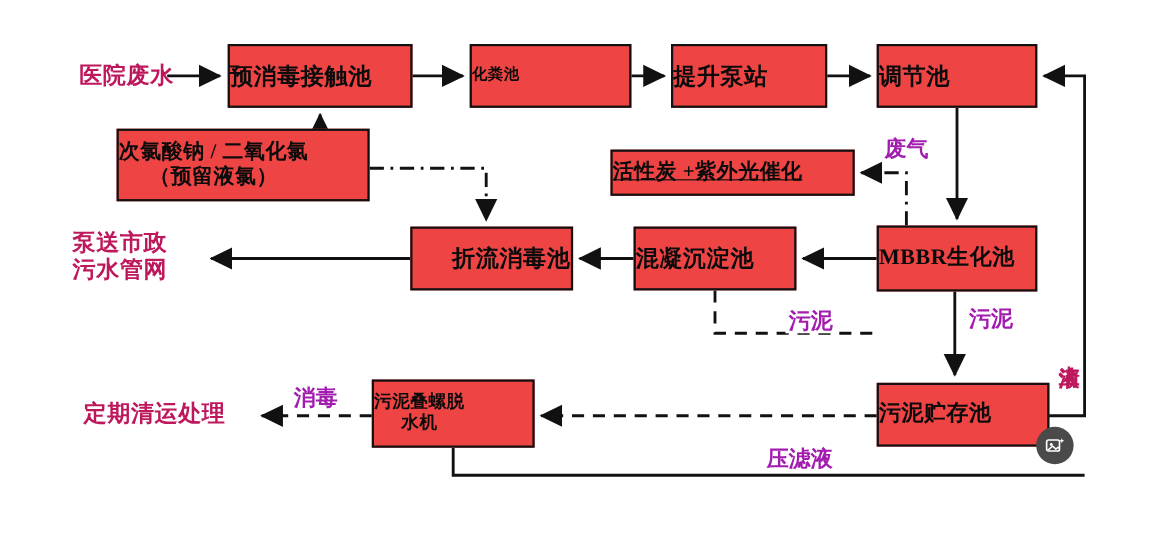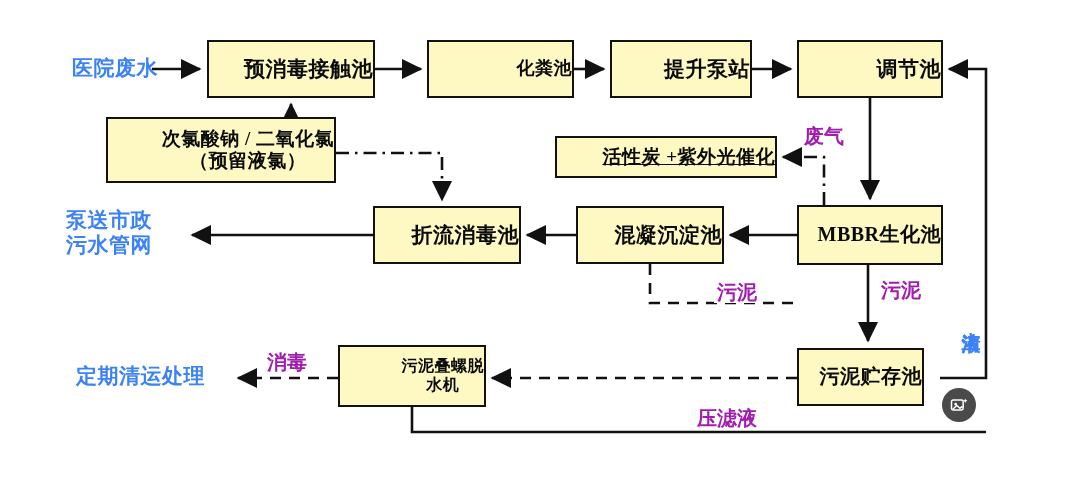--- a/index.html
+++ b/index.html
@@ -15,34 +15,34 @@
     background: #ffffff;
   }
   svg.layer {
     position: absolute; left: 0; top: 0;
     width: 1066px; height: 491px;
     pointer-events: none;
   }
   .node {
     position: absolute;
     border: 2.5px solid #111111;
-    background: #fef9c3;
+    background: #ef4444;
     display: flex;
     align-items: center;
-    justify-content: flex-end;
+    justify-content: flex-start;
     text-align: center;
     color: #0b0b0b;
     font-weight: 700;
     line-height: 1.18;
     letter-spacing: 0.5px;
     z-index: 4;
   }
   .freetext {
     position: absolute;
-    color: #3b82f6;
+    color: #be185d;
     font-weight: 700;
     line-height: 1.2;
     text-align: center;
     white-space: pre-line;
     letter-spacing: 0.5px;
     z-index: 5;
   }
   .edgelabel {
     position: absolute;
     color: #a21caf;
@@ -118,59 +118,59 @@
       <path d="M336,153 L442,153 L442,200" marker-end="url(#ah)"></path>
 
       <path d="M824,205 L824,157 L783,157" marker-end="url(#ah)"></path>
     </g>
   </svg>
 
   <div class="node" style="left:207px; top:40px; width:168px; height:58px; font-size:21px;">
     <span>预消毒接触池</span>
   </div>
 
-  <div class="node" style="left:427px; top:40px; width:147px; height:58px; font-size:18px;">
+  <div class="node" style="left:427px; top:40px; width:147px; height:58px; font-size:14px;">
     <span>化粪池</span>
   </div>
 
   <div class="node" style="left:610px; top:40px; width:142px; height:58px; font-size:21px;">
     <span>提升泵站</span>
   </div>
 
   <div class="node" style="left:797px; top:40px; width:146px; height:58px; font-size:21px;">
     <span>调节池</span>
   </div>
 
   <div class="node" style="left:106px; top:117px; width:230px; height:66px; font-size:19px; white-space:pre-line;">
     <span>次氯酸钠 / 二氧化氯
 （预留液氯）</span>
   </div>
 
   <div class="node" style="left:555px; top:136px; width:222px; height:42px; font-size:19px;text-decoration:underline;">
     <span>活性炭 +紫外光催化</span>
   </div>
 
-  <div class="node" style="left:373px; top:206px; width:148px; height:58px; font-size:21px;">
+  <div class="node" style="left:373px; top:206px; width:148px; height:58px; font-size:21px;padding-left:36px;">
     <span>折流消毒池</span>
   </div>
 
   <div class="node" style="left:797px; top:205px; width:146px; height:60px; font-size:20px;">
     <span>MBBR生化池</span>
   </div>
 
   <div class="node" style="left:576px; top:206px; width:148px; height:58px; font-size:21px;">
     <span>混凝沉淀池</span>
   </div>
 
   <div class="node" style="left:338px; top:345px; width:148px; height:62px; font-size:16px; white-space:pre-line;">
     <span>污泥叠螺脱
 水机</span>
   </div>
 
-  <div class="node" style="left:797px; top:348px; width:127px; height:58px; font-size:20px;">
+  <div class="node" style="left:797px; top:348px; width:157px; height:58px; font-size:20px;">
     <span>污泥贮存池</span>
   </div>
 
   <div class="freetext" style="left:72px; top:56px; width:104px; font-size:21px; text-align:left;">医院废水</div>
 
   <div class="freetext" style="left:66px; top:208px; width:122px; font-size:21px; text-align:left;">泵送市政
 污水管网</div>
 
   <div class="freetext" style="left:76px; top:364px; width:156px; font-size:21px; text-align:left;">定期清运处理</div>
 

